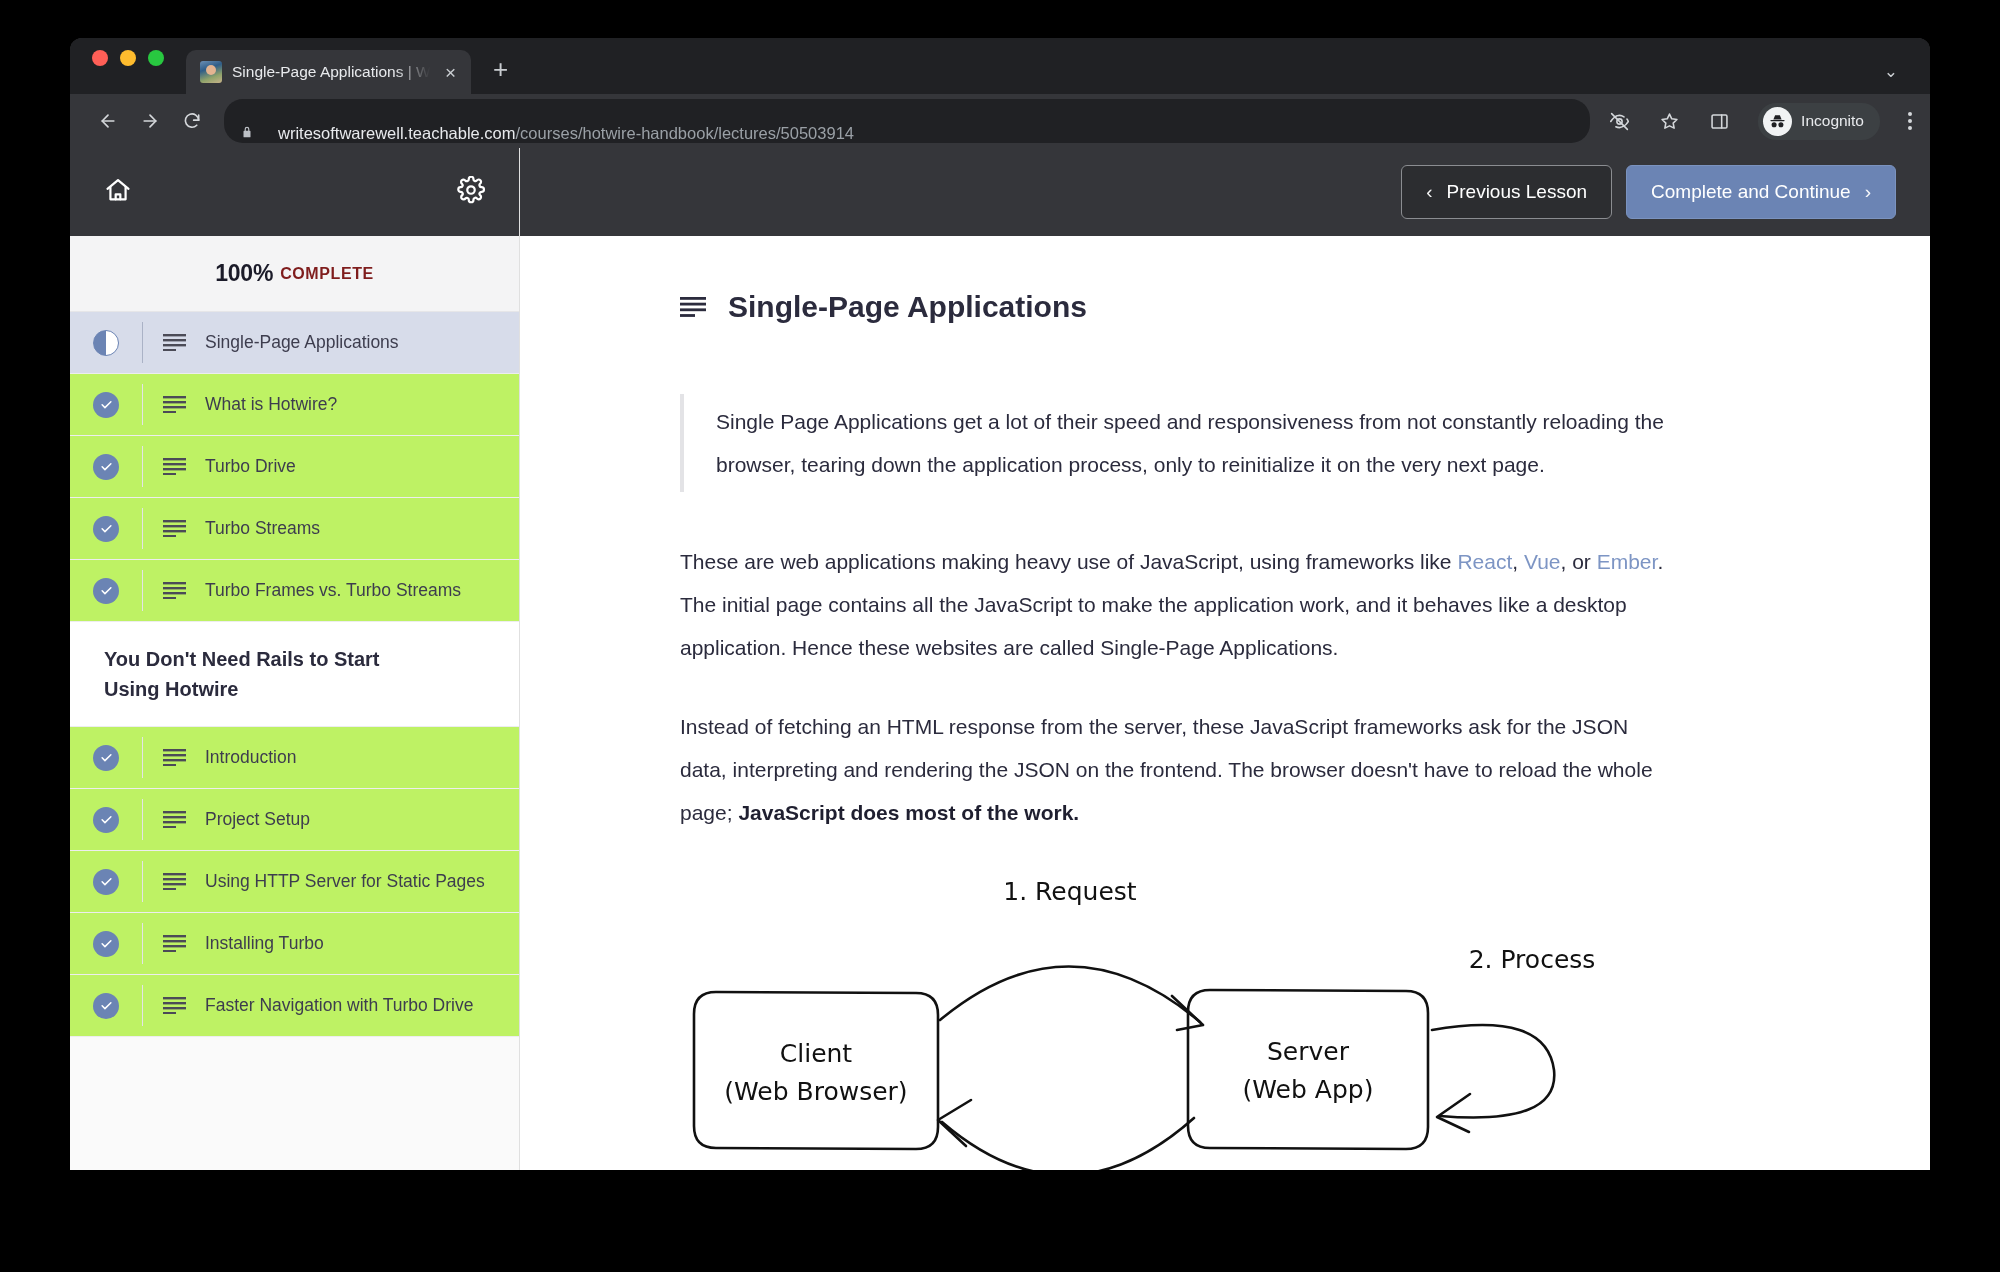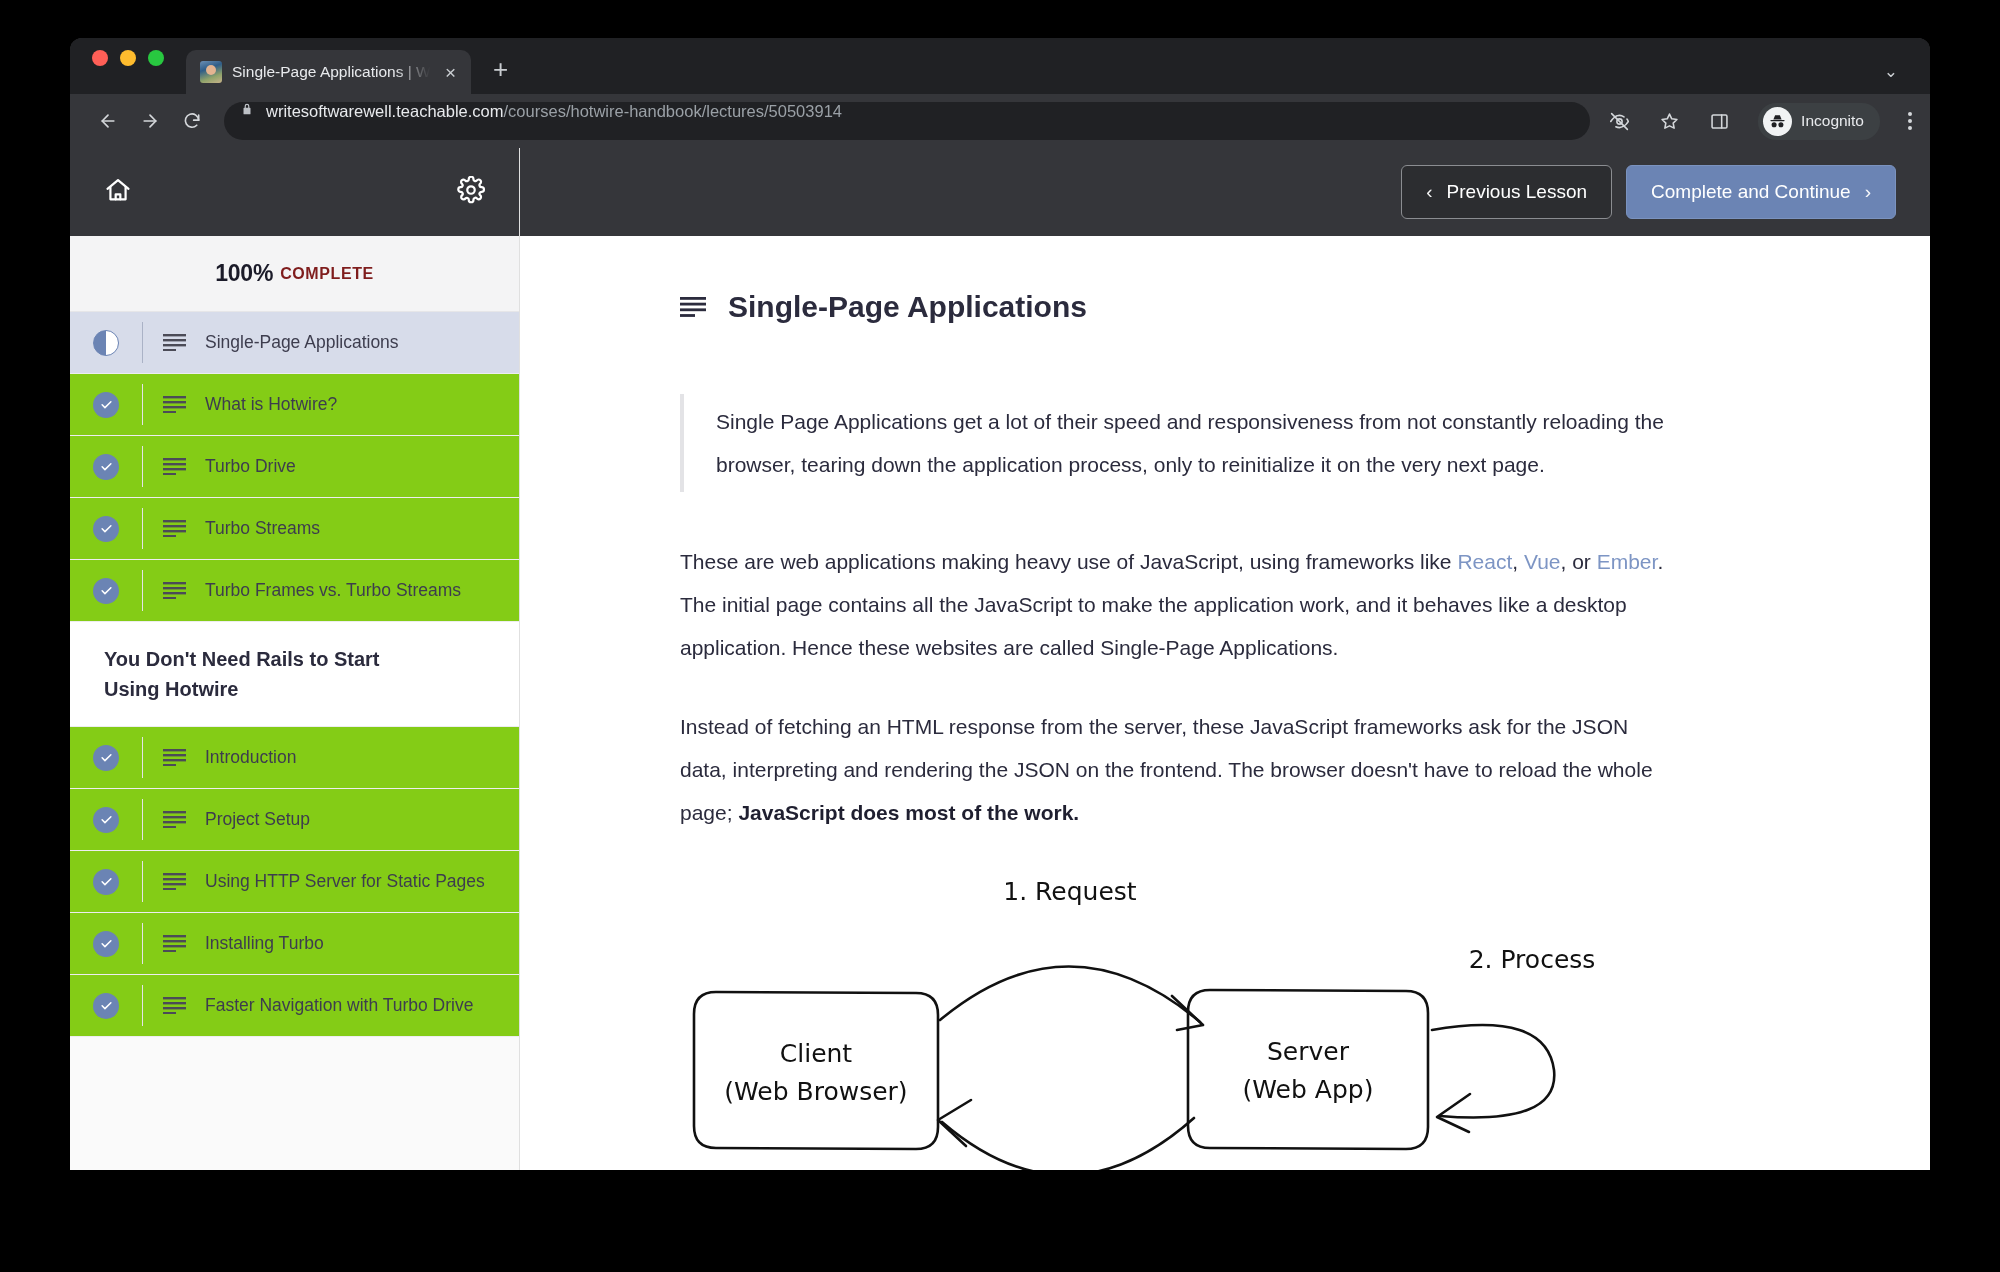--- a/index.html
+++ b/index.html
@@ -76,23 +76,23 @@
     height: 54px; background: #35363a;
     display: flex; align-items: center; gap: 2px; padding: 0 14px 0 18px;
   }
   .navbtn {
     width: 40px; height: 40px; border-radius: 50%;
     display: flex; align-items: center; justify-content: center;
     color: #d4d7da;
   }
   .navbtn svg { width: 20px; height: 20px; fill: none; stroke: #d4d7da; stroke-width: 2; stroke-linecap: round; stroke-linejoin: round; }
   .omnibox {
-    flex: 1 1 auto; height: 38px; margin: 0 10px;
+    flex: 1 1 auto; height: 44px; margin: 0 10px;
     background: #202124; border-radius: 19px;
-    display: flex; align-items: flex-start; padding: 0 16px; gap: 12px;
+    display: flex; align-items: flex-end; padding: 0 16px; gap: 24px;
     min-width: 0;
   }
   .lock svg { width: 14px; height: 14px; fill: #bdc1c6; }
   .url { font-size: 16.5px; color: #9aa0a6; white-space: nowrap; overflow: hidden; }
   .url b { color: #e8eaed; font-weight: 400; }
   .omni-actions { display: flex; align-items: center; gap: 16px; margin-left: auto; }
   .icon-btn { width: 34px; height: 34px; display: flex; align-items: center; justify-content: center; }
   .icon-btn svg { width: 21px; height: 21px; fill: none; stroke: #d4d7da; stroke-width: 1.8; stroke-linecap: round; stroke-linejoin: round; }
   .profile-chip {
     display: flex; align-items: center; gap: 9px;
@@ -145,21 +145,21 @@
   .ghost-row {
     position: absolute; left: 0; right: 0; top: 0; height: 58px;
     display: flex; align-items: center; opacity: .30; z-index: 1;
     pointer-events: none;
   }
 
   .lesson {
     display: flex; align-items: center;
     height: 62px;
     border-bottom: 1px solid #ededef;
-    background: #84cc16;
+    background: #bef264;
     position: relative;
   }
   .lesson.active { background: #d7dcea; }
   .lesson.active .divider { background: #aab2c6; }
   .status { width: 72px; display: flex; align-items: center; justify-content: center; flex: 0 0 72px; }
   .check {
     width: 26px; height: 26px; border-radius: 50%; background: #6b84b4;
     display: flex; align-items: center; justify-content: center;
   }
   .check svg { width: 15px; height: 15px; fill: none; stroke: #fff; stroke-width: 2.4; stroke-linecap: round; stroke-linejoin: round; }

